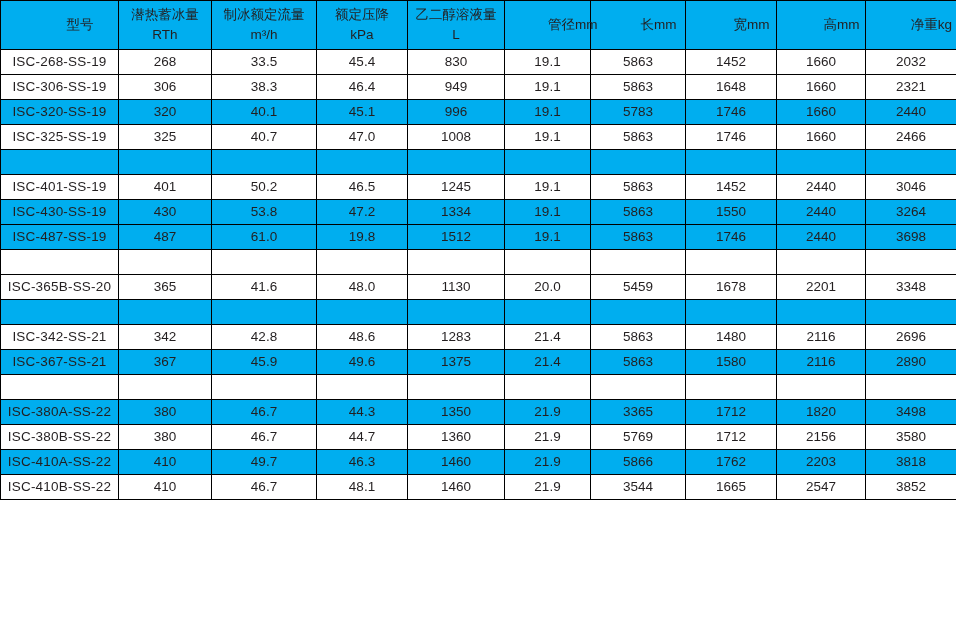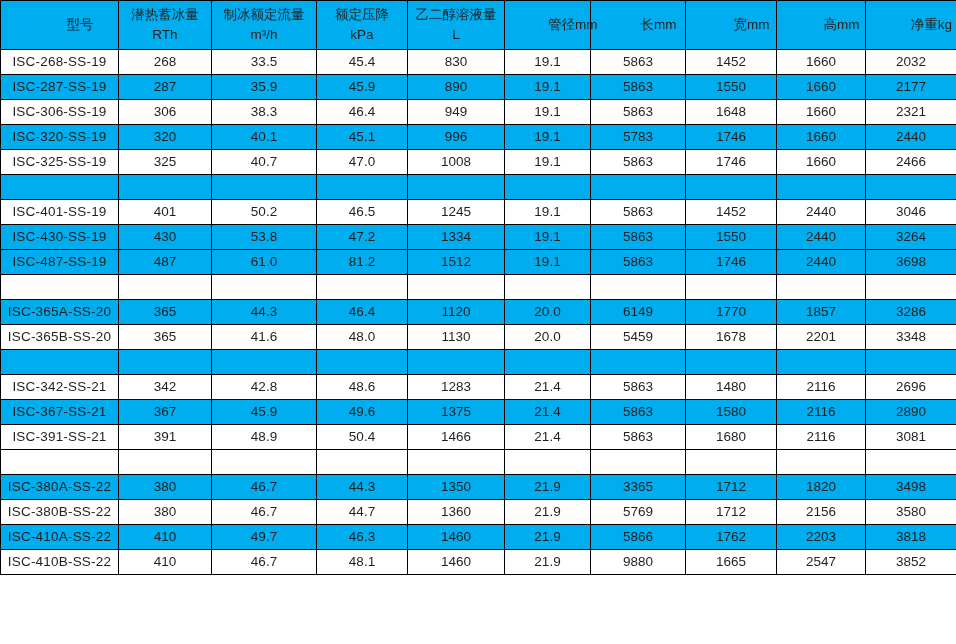--- a/index.html
+++ b/index.html
@@ -110,32 +110,20 @@
         <td>268</td>
         <td>33.5</td>
         <td>45.4</td>
         <td>830</td>
         <td>19.1</td>
         <td>5863</td>
         <td>1452</td>
         <td>1660</td>
         <td>2032</td>
       </tr>
-      <tr class="row-blue">
-        <td class="model-cell">ISC-287-SS-19</td>
-        <td>287</td>
-        <td>35.9</td>
-        <td>45.9</td>
-        <td>890</td>
-        <td>19.1</td>
-        <td>5863</td>
-        <td>1550</td>
-        <td>1660</td>
-        <td>2177</td>
-      </tr>
       <tr class="row-white">
         <td class="model-cell">ISC-306-SS-19</td>
         <td>306</td>
         <td>38.3</td>
         <td>46.4</td>
         <td>949</td>
         <td>19.1</td>
         <td>5863</td>
         <td>1648</td>
         <td>1660</td>
@@ -198,51 +186,39 @@
         <td>19.1</td>
         <td>5863</td>
         <td>1550</td>
         <td>2440</td>
         <td>3264</td>
       </tr>
       <tr class="row-blue">
         <td class="model-cell">ISC-487-SS-19</td>
         <td>487</td>
         <td>61.0</td>
-        <td>81.2</td>
+        <td>19.8</td>
         <td>1512</td>
         <td>19.1</td>
         <td>5863</td>
         <td>1746</td>
         <td>2440</td>
         <td>3698</td>
       </tr>
       <tr class="spacer row-white">
         <td class="model-cell"></td>
         <td></td>
         <td></td>
         <td></td>
         <td></td>
         <td></td>
         <td></td>
         <td></td>
         <td></td>
         <td></td>
-      </tr>
-      <tr class="row-blue">
-        <td class="model-cell">ISC-365A-SS-20</td>
-        <td>365</td>
-        <td>44.3</td>
-        <td>46.4</td>
-        <td>1120</td>
-        <td>20.0</td>
-        <td>6149</td>
-        <td>1770</td>
-        <td>1857</td>
-        <td>3286</td>
       </tr>
       <tr class="row-white">
         <td class="model-cell">ISC-365B-SS-20</td>
         <td>365</td>
         <td>41.6</td>
         <td>48.0</td>
         <td>1130</td>
         <td>20.0</td>
         <td>5459</td>
         <td>1678</td>
@@ -278,32 +254,20 @@
         <td>367</td>
         <td>45.9</td>
         <td>49.6</td>
         <td>1375</td>
         <td>21.4</td>
         <td>5863</td>
         <td>1580</td>
         <td>2116</td>
         <td>2890</td>
       </tr>
-      <tr class="row-white">
-        <td class="model-cell">ISC-391-SS-21</td>
-        <td>391</td>
-        <td>48.9</td>
-        <td>50.4</td>
-        <td>1466</td>
-        <td>21.4</td>
-        <td>5863</td>
-        <td>1680</td>
-        <td>2116</td>
-        <td>3081</td>
-      </tr>
       <tr class="spacer row-white">
         <td class="model-cell"></td>
         <td></td>
         <td></td>
         <td></td>
         <td></td>
         <td></td>
         <td></td>
         <td></td>
         <td></td>
@@ -345,19 +309,19 @@
         <td>2203</td>
         <td>3818</td>
       </tr>
       <tr class="row-white">
         <td class="model-cell">ISC-410B-SS-22</td>
         <td>410</td>
         <td>46.7</td>
         <td>48.1</td>
         <td>1460</td>
         <td>21.9</td>
-        <td>9880</td>
+        <td>3544</td>
         <td>1665</td>
         <td>2547</td>
         <td>3852</td>
       </tr>
     </tbody>
 </table>
 
 </body></html>

